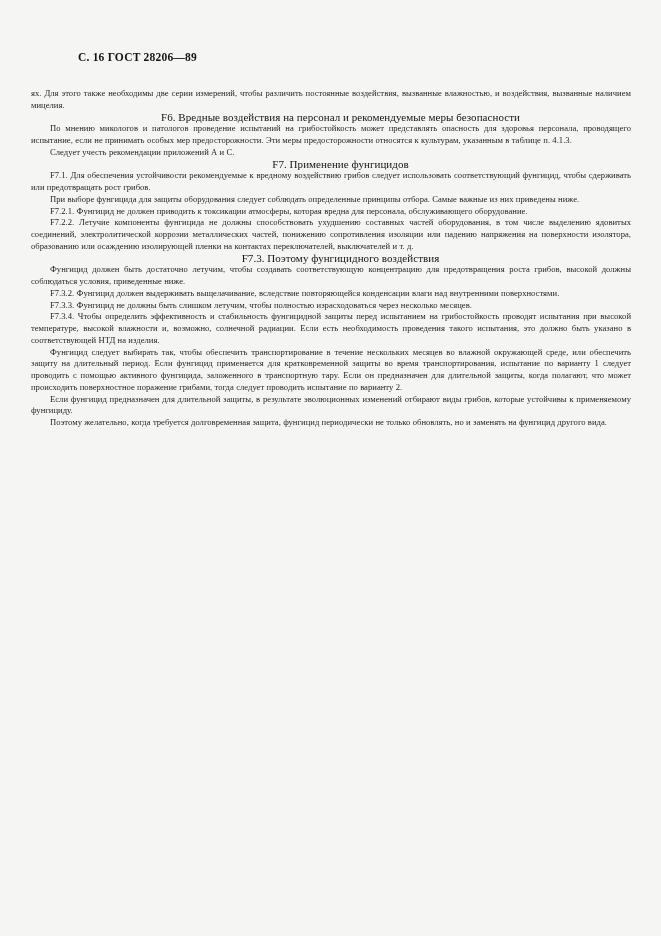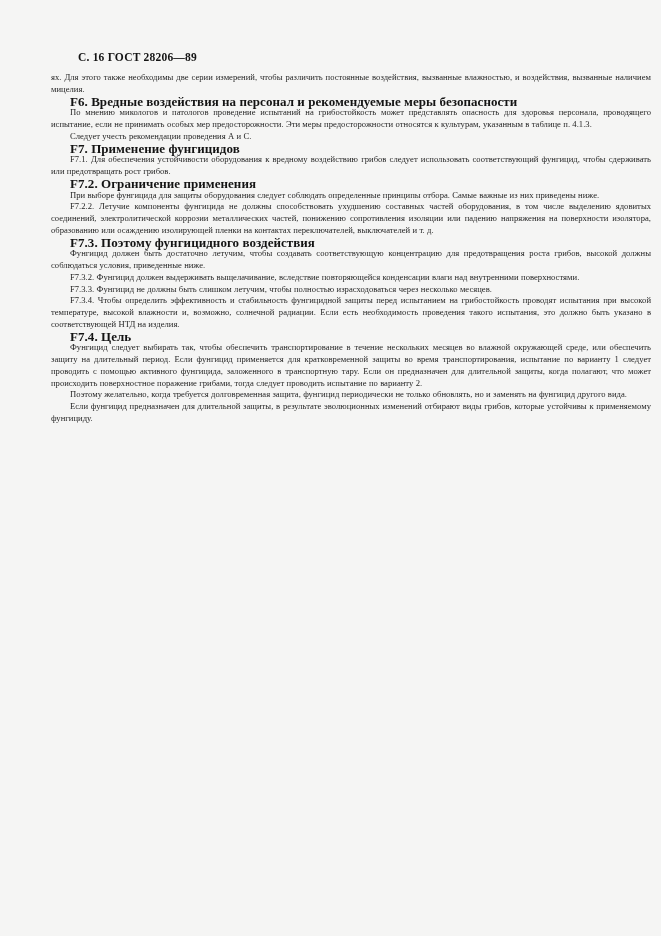--- a/index.html
+++ b/index.html
@@ -26,71 +26,69 @@
     top: 51px;
     font-size: 11.5px;
     font-weight: bold;
     letter-spacing: 0.2px;
     white-space: nowrap;
     color: #141414;
   }
   .body-col {
     position: absolute;
     left: 31px;
-    top: 72px;
+    top: 88px;
     width: 600px;
-    margin-left: 20px;
   }
   p.para {
     margin: 0;
     font-size: 8.6px;
     line-height: 11.75px;
     text-align: justify;
     text-indent: 19px;
     letter-spacing: 0.02px;
     word-spacing: 0.15px;
     color: #1f1f1f;
     -webkit-font-smoothing: none;
   }
   p.para.noindent {
     text-indent: 0;
   }
   p.heading {
     margin: 0;
-    font-size: 13px;
+    font-size: 11px;
     line-height: 11.75px;
-    font-weight: bold;
+    font-weight: normal;
     text-indent: 19px;
-    text-align: left;
+    text-align: center;
     letter-spacing: 0.05px;
     color: #141414;
   }
   
 </style>
 </head>
 <body>
 
 <div class="page">
 
   <div class="page-header">С. 16 ГОСТ 28206—89</div>
 
   <div class="body-col">
       <p class="para noindent">ях. Для этого также необходимы две серии измерений, чтобы различить постоянные воздействия, вызванные влажностью, и воздействия, вызванные наличием мицелия.</p>
       <p class="heading">F6.   Вредные воздействия на персонал и рекомендуемые меры безопасности</p>
       <p class="para">По мнению микологов и патологов проведение испытаний на грибостойкость может представлять опасность для здоровья персонала, проводящего испытание, если не принимать особых мер предосторожности. Эти меры предосторожности относятся к культурам, указанным в таблице п. 4.1.3.</p>
-      <p class="para">Следует учесть рекомендации проведения А и С.</p>
+      <p class="para">Следует учесть рекомендации приложений А и С.</p>
       <p class="heading">F7.   Применение фунгицидов</p>
-      <p class="para">F7.1.   Для обеспечения устойчивости оборудования к вредному воздействию грибов следует использовать соответствующий фунгицид, чтобы сдерживать или предотвращать рост грибов.</p>
-      <p class="heading">F7.2.   Ограничение применения</p>
+      <p class="para">F7.1.   Для обеспечения устойчивости рекомендуемые к вредному воздействию грибов следует использовать соответствующий фунгицид, чтобы сдерживать или предотвращать рост грибов.</p>
       <p class="para">При выборе фунгицида для защиты оборудования следует соблюдать определенные принципы отбора. Самые важные из них приведены ниже.</p>
+      <p class="para">F7.2.1.   Фунгицид не должен приводить к токсикации атмосферы, которая вредна для персонала, обслуживающего оборудование.</p>
       <p class="para">F7.2.2.   Летучие компоненты фунгицида не должны способствовать ухудшению составных частей оборудования, в том числе выделению ядовитых соединений, электролитической коррозии металлических частей, понижению сопротивления изоляции или падению напряжения на поверхности изолятора, образованию или осаждению изолирующей пленки на контактах переключателей, выключателей и т. д.</p>
       <p class="heading">F7.3.   Поэтому фунгицидного воздействия</p>
       <p class="para">Фунгицид должен быть достаточно летучим, чтобы создавать соответствующую концентрацию для предотвращения роста грибов, высокой должны соблюдаться условия, приведенные ниже.</p>
       <p class="para">F7.3.2.   Фунгицид должен выдерживать выщелачивание, вследствие повторяющейся конденсации влаги над внутренними поверхностями.</p>
       <p class="para">F7.3.3.   Фунгицид не должны быть слишком летучим, чтобы полностью израсходоваться через несколько месяцев.</p>
       <p class="para">F7.3.4.   Чтобы определить эффективность и стабильность фунгицидной защиты перед испытанием на грибостойкость проводят испытания при высокой температуре, высокой влажности и, возможно, солнечной радиации. Если есть необходимость проведения такого испытания, это должно быть указано в соответствующей НТД на изделия.</p>
-      <p class="heading">F7.4.   Цель</p>
       <p class="para">Фунгицид следует выбирать так, чтобы обеспечить транспортирование в течение нескольких месяцев во влажной окружающей среде, или обеспечить защиту на длительный период. Если фунгицид применяется для кратковременной защиты во время транспортирования, испытание по варианту 1 следует проводить с помощью активного фунгицида, заложенного в транспортную тару. Если он предназначен для длительной защиты, когда полагают, что может происходить поверхностное поражение грибами, тогда следует проводить испытание по варианту 2.</p>
+      <p class="para">Если фунгицид предназначен для длительной защиты, в результате эволюционных изменений отбирают виды грибов, которые устойчивы к применяемому фунгициду.</p>
       <p class="para">Поэтому желательно, когда требуется долговременная защита, фунгицид периодически не только обновлять, но и заменять на фунгицид другого вида.</p>
-      <p class="para">Если фунгицид предназначен для длительной защиты, в результате эволюционных изменений отбирают виды грибов, которые устойчивы к применяемому фунгициду.</p>
     </div>
 
 </div>
 
 </body></html>

